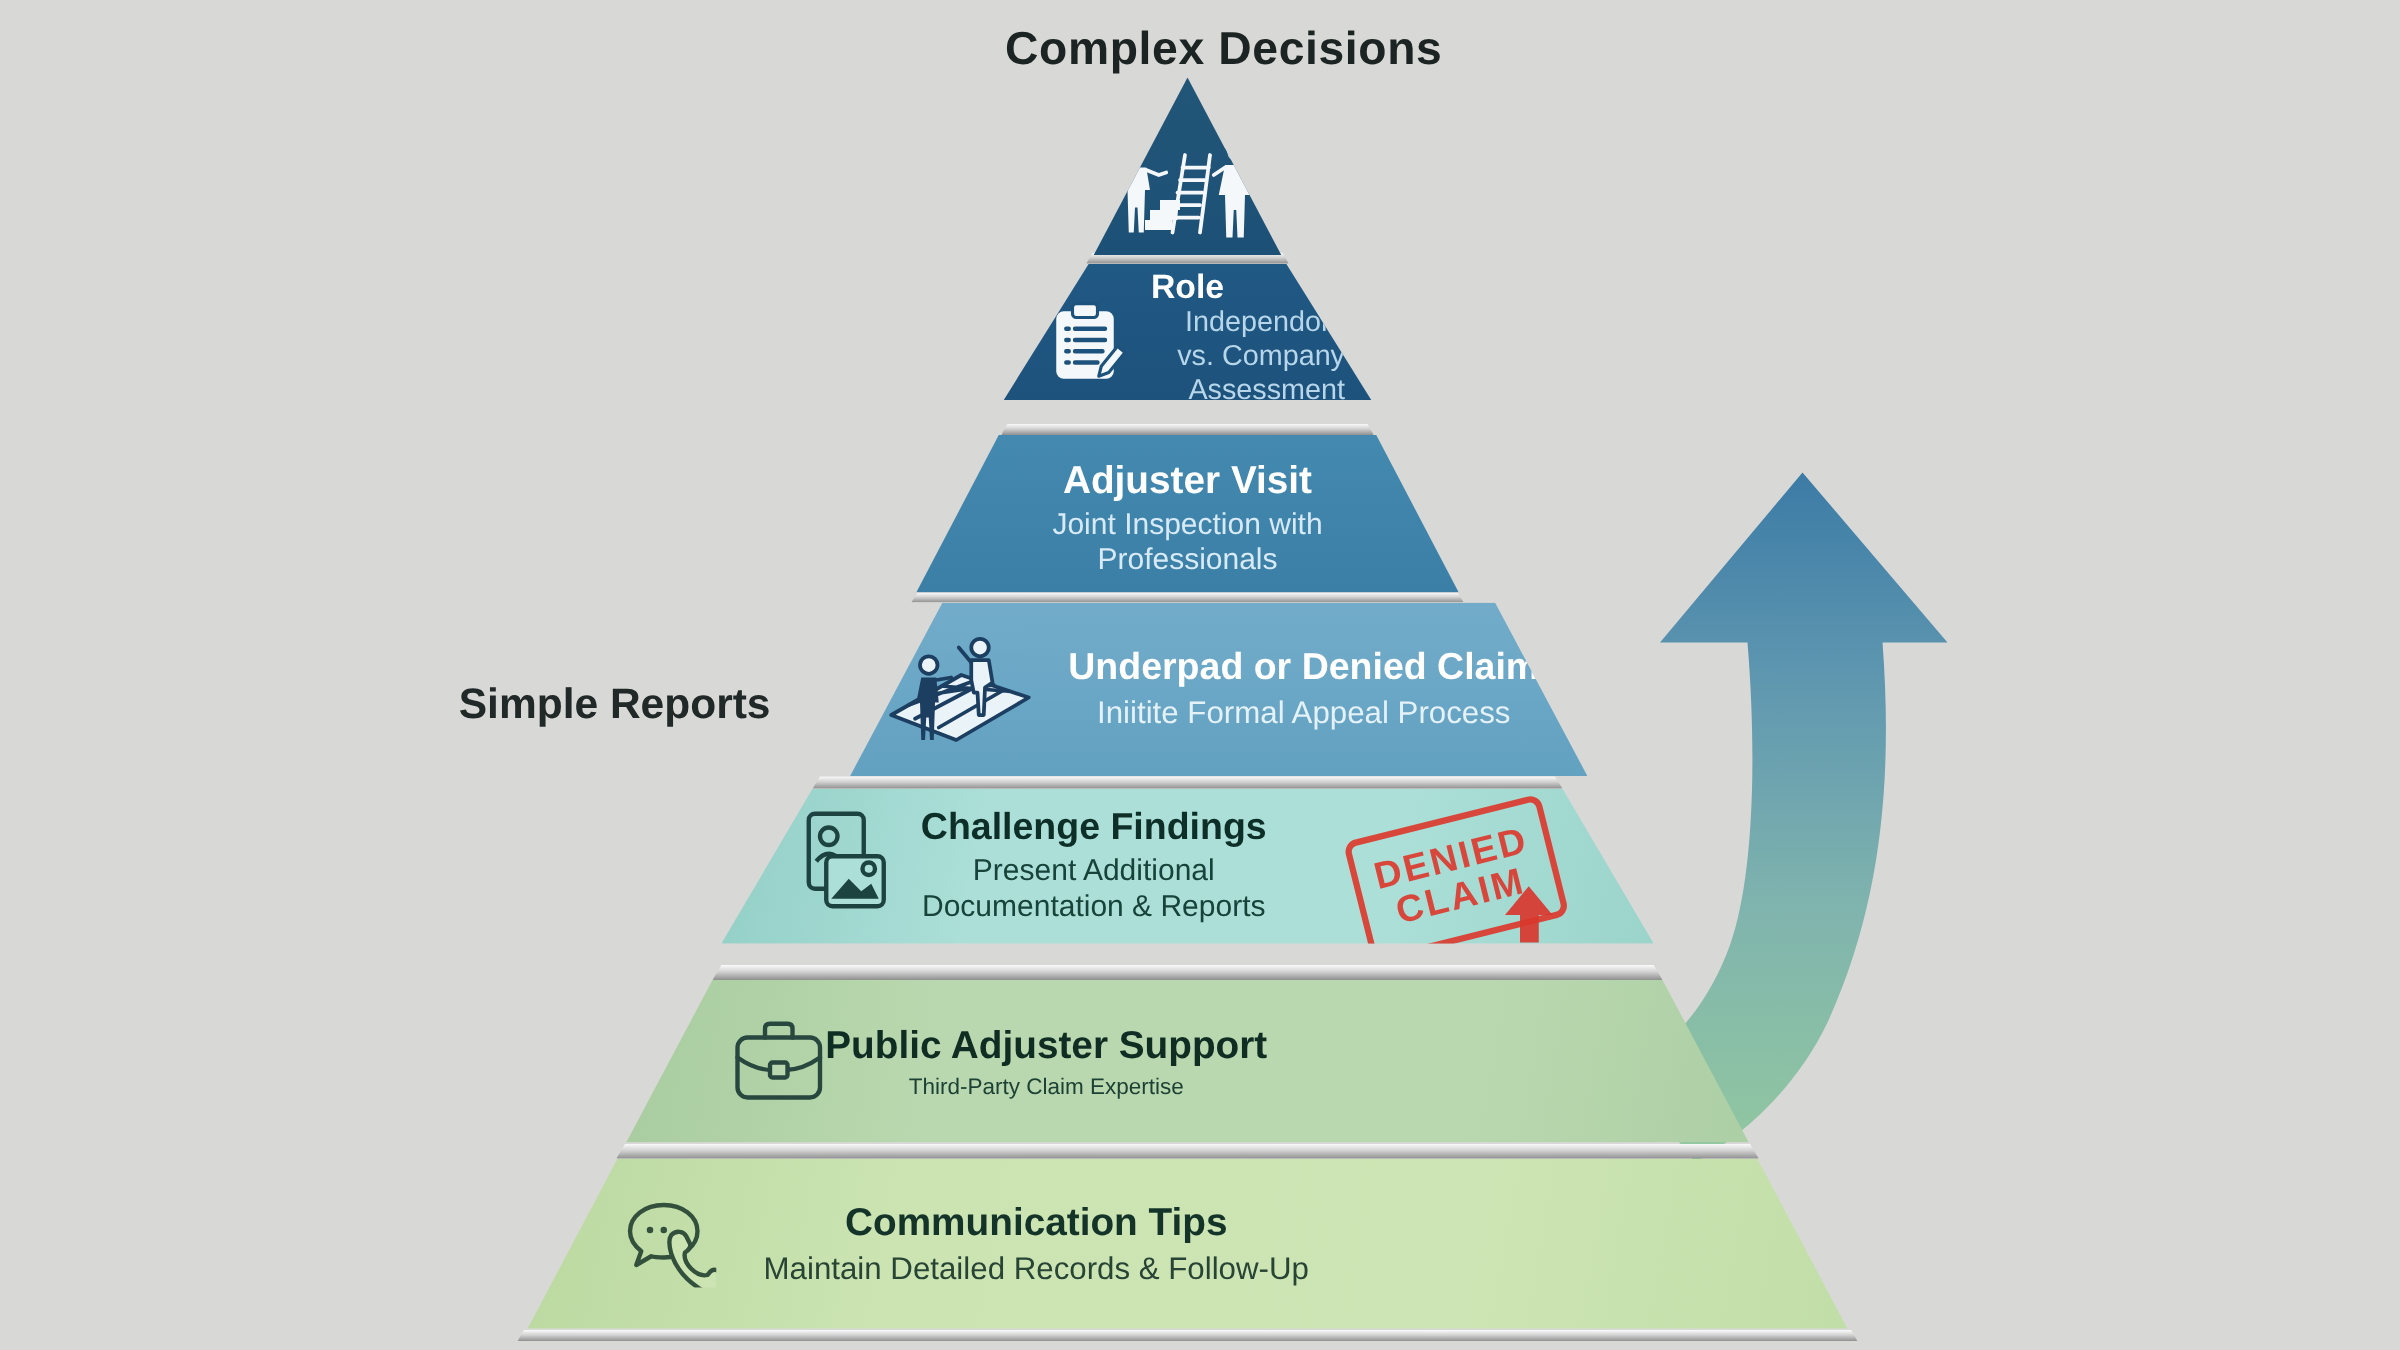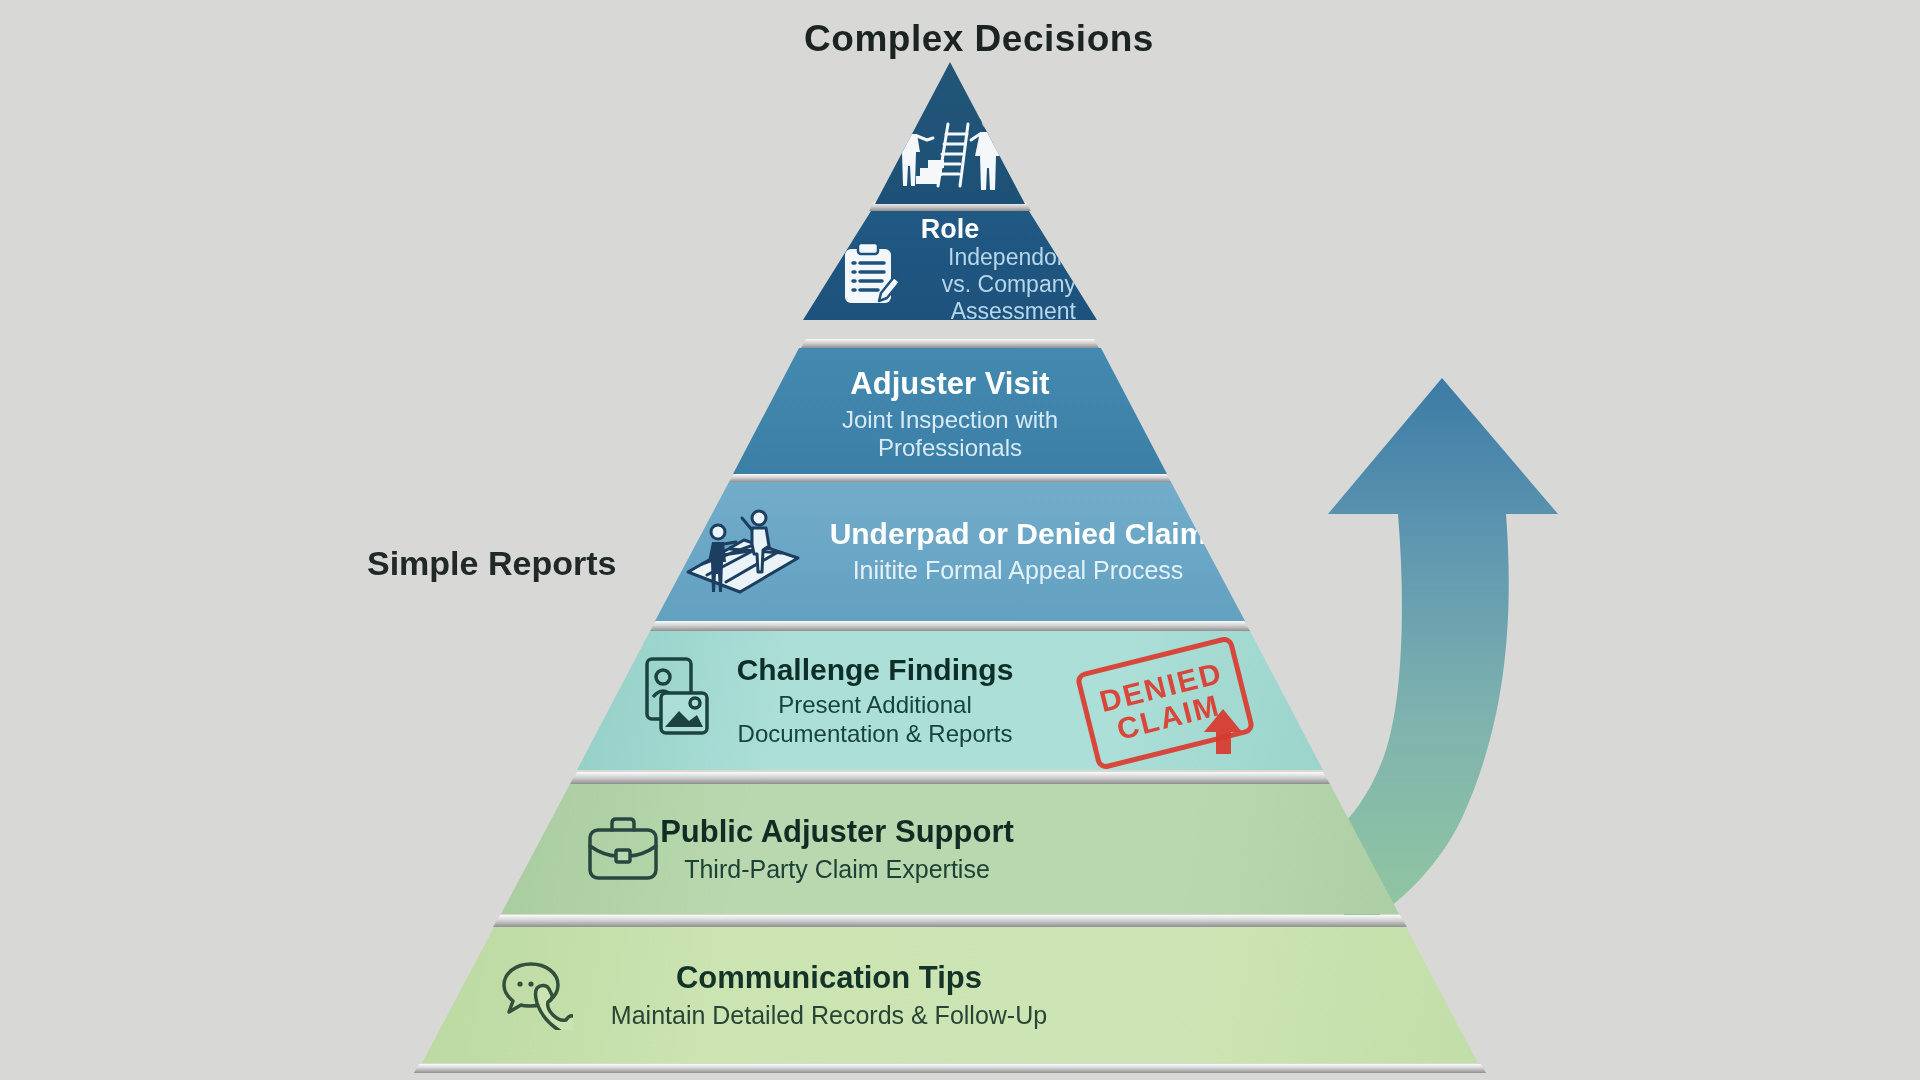--- a/index.html
+++ b/index.html
@@ -33,24 +33,24 @@
 
   .lv1{left:875px;top:62px;width:150px;height:142px;
     background:linear-gradient(180deg,#225678,#1d5076);
     clip-path:polygon(50% 0,100% 100%,0 100%);}
   .lv2{left:803px;top:211px;width:294px;height:109px;
     background:linear-gradient(180deg,#205984,#1d527c);
     clip-path:polygon(68px 0,226px 0,100% 100%,0 100%);}
   .lv3{left:733px;top:348px;width:434px;height:126px;
     background:linear-gradient(180deg,#4489b0,#3b7fa7);
     clip-path:polygon(66px 0,368px 0,100% 100%,0 100%);}
-  .lv4{left:655px;top:482px;width:590px;height:139px;
+  .lv4{left:680px;top:482px;width:590px;height:139px;
     background:linear-gradient(180deg,#72accA,#63a1c1);
     clip-path:polygon(74px 0,516px 0,100% 100%,0 100%);}
-  .lv5{left:577px;top:631px;width:746px;height:139px;
+  .lv5{left:577px;top:631px;width:746px;height:124px;
     background:linear-gradient(100deg,#93cfc6,#abdfd8 28%,#abdfd8 72%,#9bd4cb);
     clip-path:polygon(73px 0,673px 0,100% 100%,0 100%);text-decoration:underline;}
   .lv6{left:501px;top:784px;width:898px;height:130px;
     background:linear-gradient(100deg,#a8cc9f,#bad8af 28%,#bad8af 75%,#adcfa5);
     clip-path:polygon(69px 0,829px 0,100% 100%,0 100%);}
   .lv7{left:422px;top:927px;width:1056px;height:136px;
     background:linear-gradient(100deg,#bcd9a1,#cbe4b2 28%,#cde5b4 70%,#c2dea8);
     clip-path:polygon(72px 0,984px 0,100% 100%,0 100%);}
 
   .dv1{left:869px;top:202px;width:162px;height:9px;clip-path:polygon(5px 0,157px 0,100% 100%,0 100%);}
@@ -82,21 +82,21 @@
   .lv4 .row{gap:26px;transform:translateX(-6px);}
   .lv4 .lv-title{font-size:30px;margin-bottom:5px;}
   .lv4 .lv-sub{font-size:25px;color:#e4f2f8;}
 
   .lv5 .row{gap:26px;transform:translateX(-122px);}
   .lv5 .lv-title{font-size:30px;color:#0e2e28;margin-bottom:4px;}
   .lv5 .lv-sub{font-size:24px;color:#17433a;line-height:1.2;}
 
   .lv6 .row{transform:translateX(-150px);}
   .lv6 .lv-title{font-size:31px;color:#102d24;margin-bottom:5px;}
-  .lv6 .lv-sub{font-size:25px;color:#1d4134;}
+  .lv6 .lv-sub{font-size:18px;color:#1d4134;}
 
   .lv7 .row{gap:38px;transform:translateX(-180px);}
   .lv7 .lv-title{font-size:31px;color:#14342a;margin-bottom:5px;}
   .lv7 .lv-sub{font-size:25px;color:#274435;}
 
   
   .stamp{
     position:absolute;left:507px;top:22px;width:152px;height:90px;
     border:5px solid #dd3a2e;border-radius:10px;
     transform:rotate(-14deg);

